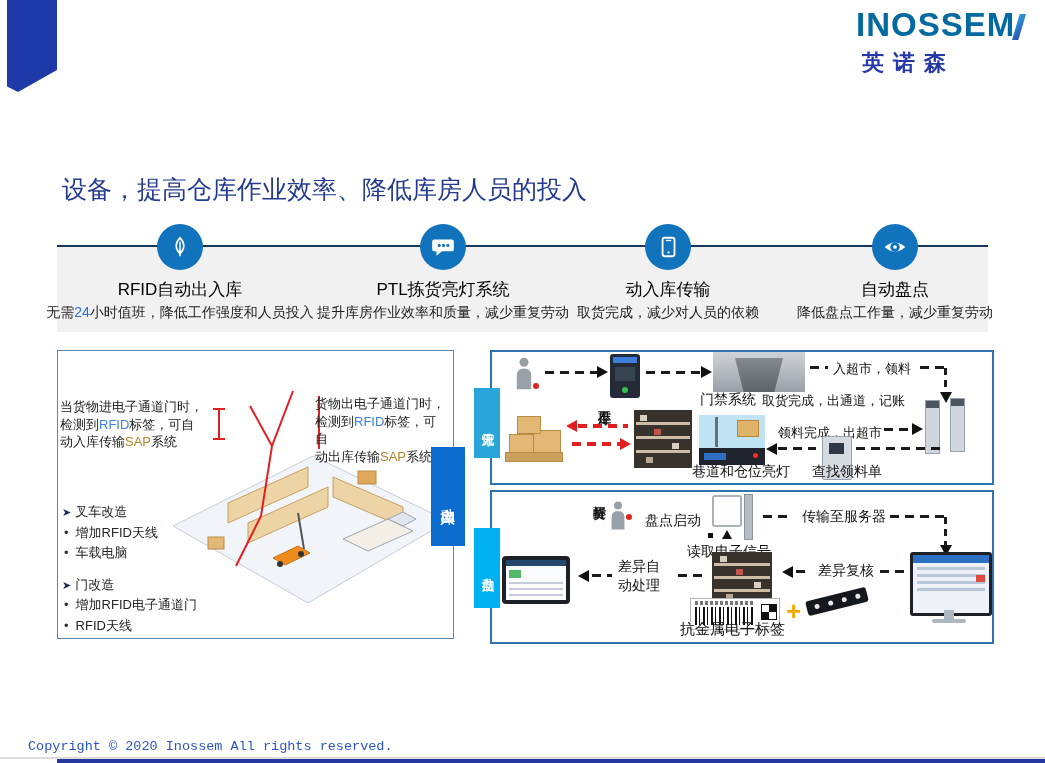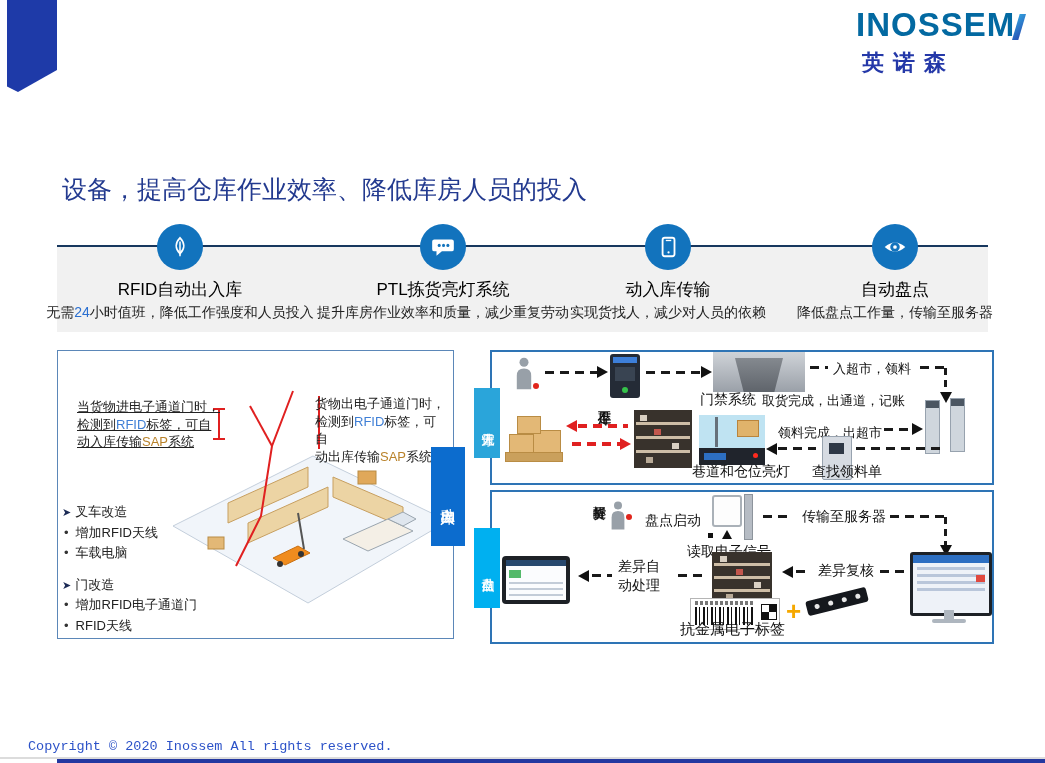--- a/index.html
+++ b/index.html
@@ -159,22 +159,22 @@
     </svg>
   </div>
 
   <div class="abs ftitle" style="left:180px;">RFID自动出入库</div>
   <div class="abs ftitle" style="left:443px;">PTL拣货亮灯系统</div>
   <div class="abs ftitle" style="left:668px;">动入库传输</div>
   <div class="abs ftitle" style="left:895px;">自动盘点</div>
 
   <div class="abs fdesc" style="left:180px;"><span>无需</span><span class="num-blue">24</span><span>小时值班，降低工作强度和人员投入</span></div>
   <div class="abs fdesc" style="left:443px;">提升库房作业效率和质量，减少重复劳动</div>
-  <div class="abs fdesc" style="left:668px;">实现货找人，减少对人员的依赖</div>
-  <div class="abs fdesc" style="left:895px;">降低盘点工作量，传输至服务器</div>
+  <div class="abs fdesc" style="left:668px;">取货完成，减少对人员的依赖</div>
+  <div class="abs fdesc" style="left:895px;">降低盘点工作量，减少重复劳动</div>
 
   <div class="abs leftbox"></div>
 
   <svg class="abs" style="left:58px;top:351px;" width="393" height="284" viewBox="0 0 393 284">
     <polygon points="115,175 255,105 390,170 250,252" fill="#f1f5fa" stroke="#c3cedb"></polygon>
     <polygon points="170,152 250,116 250,136 170,172" fill="#ecd4a4" stroke="#c79f60"></polygon>
     <polygon points="190,172 270,136 270,156 190,192" fill="#ecd4a4" stroke="#c79f60"></polygon>
     <polygon points="275,126 345,156 345,176 275,146" fill="#ecd4a4" stroke="#c79f60"></polygon>
     <rect x="150" y="186" width="16" height="12" fill="#e3b876" stroke="#b98c44"></rect>
     <rect x="300" y="120" width="18" height="13" fill="#e0a85a" stroke="#b98c44"></rect>
@@ -187,21 +187,21 @@
     <g stroke="#e02020" stroke-width="2" fill="none">
       <line x1="161" y1="58" x2="161" y2="88"></line>
         <line x1="155" y1="58" x2="167" y2="58"></line>
         <line x1="155" y1="88" x2="167" y2="88"></line>
       <polyline points="235,40 214,95 203,165 178,215"></polyline>
       <line x1="192" y1="55" x2="214" y2="95"></line>
       <line x1="261" y1="45" x2="261" y2="98"></line>
     </g>
   </svg>
 
-  <div class="abs note" style="left:77px;top:398px;width:160px;text-decoration:underline;">
+  <div class="abs note" style="left:60px;top:398px;width:160px;">
     <span>当货物进电子通道门时，</span><br>
     <span>检测到</span><span class="latin-blue">RFID</span><span>标签，可自</span><br>
     <span>动入库传输</span><span class="latin-orange">SAP</span><span>系统</span>
   </div>
   <div class="abs note" style="left:315px;top:395px;width:130px;">
     <span>货物出电子通道门时，</span><br>
     <span>检测到</span><span class="latin-blue">RFID</span><span>标签，可自</span><br>
     <span>动出库传输</span><span class="latin-orange">SAP</span><span>系统</span>
   </div>
 

